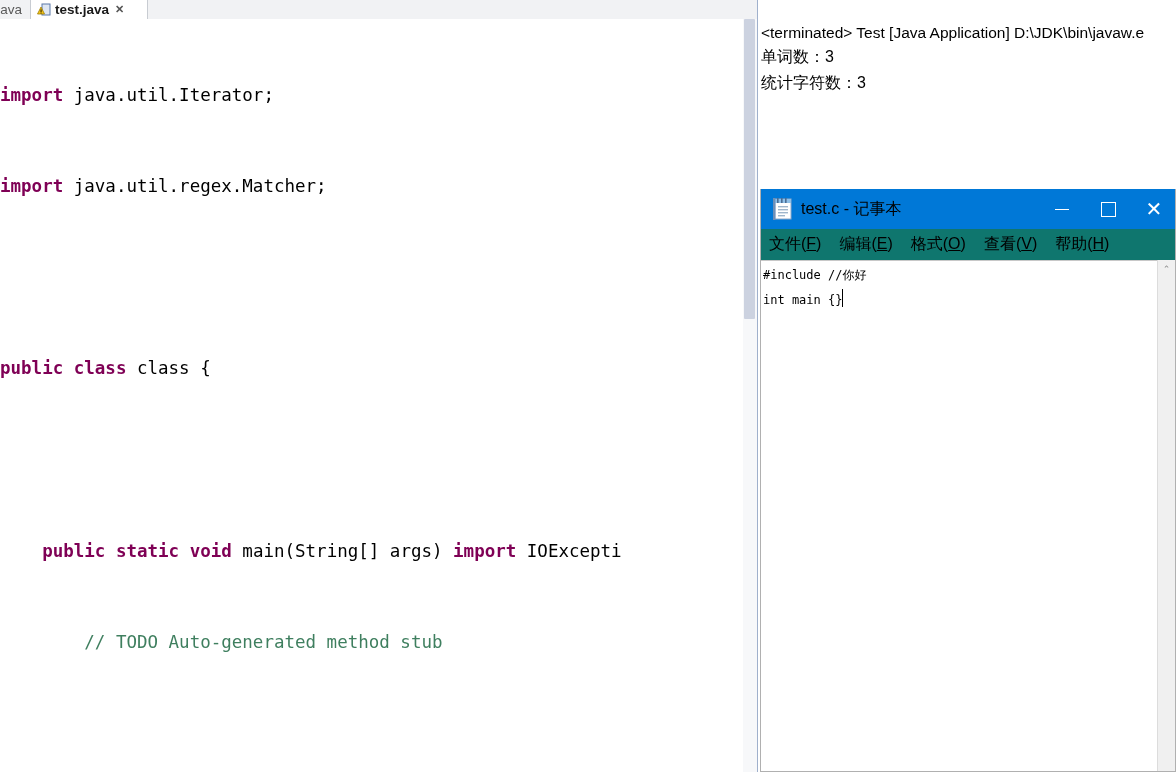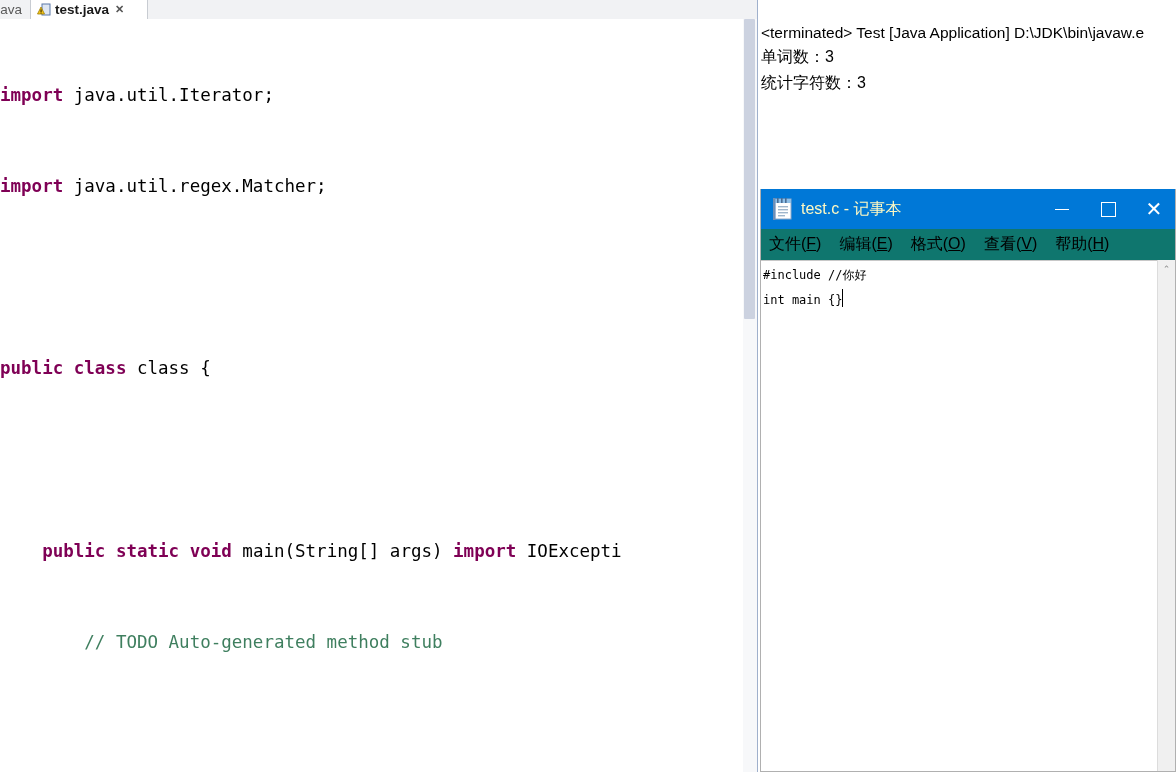--- a/index.html
+++ b/index.html
@@ -150,21 +150,21 @@
     position: absolute; left: 0; top: 0;
     width: 416px; height: 40px;
     background: #0078d7;
     display: flex; align-items: center;
   }
   .np-title-icon {
     width: 21px; height: 22px; margin-left: 11px; margin-right: 8px;
     position: relative; flex: 0 0 auto;
   }
   .np-title-text {
-    color: #fef9c3; font-size: 16px;
+    color: #000000; font-size: 16px;
     font-family: "Liberation Sans", sans-serif;
     white-space: nowrap;
   }
   .np-ctrls {
     position: absolute; right: 0; top: 0; height: 40px;
     display: flex; align-items: stretch;
   }
   .np-btn {
     width: 46px; height: 40px;
     display: flex; align-items: center; justify-content: center;

